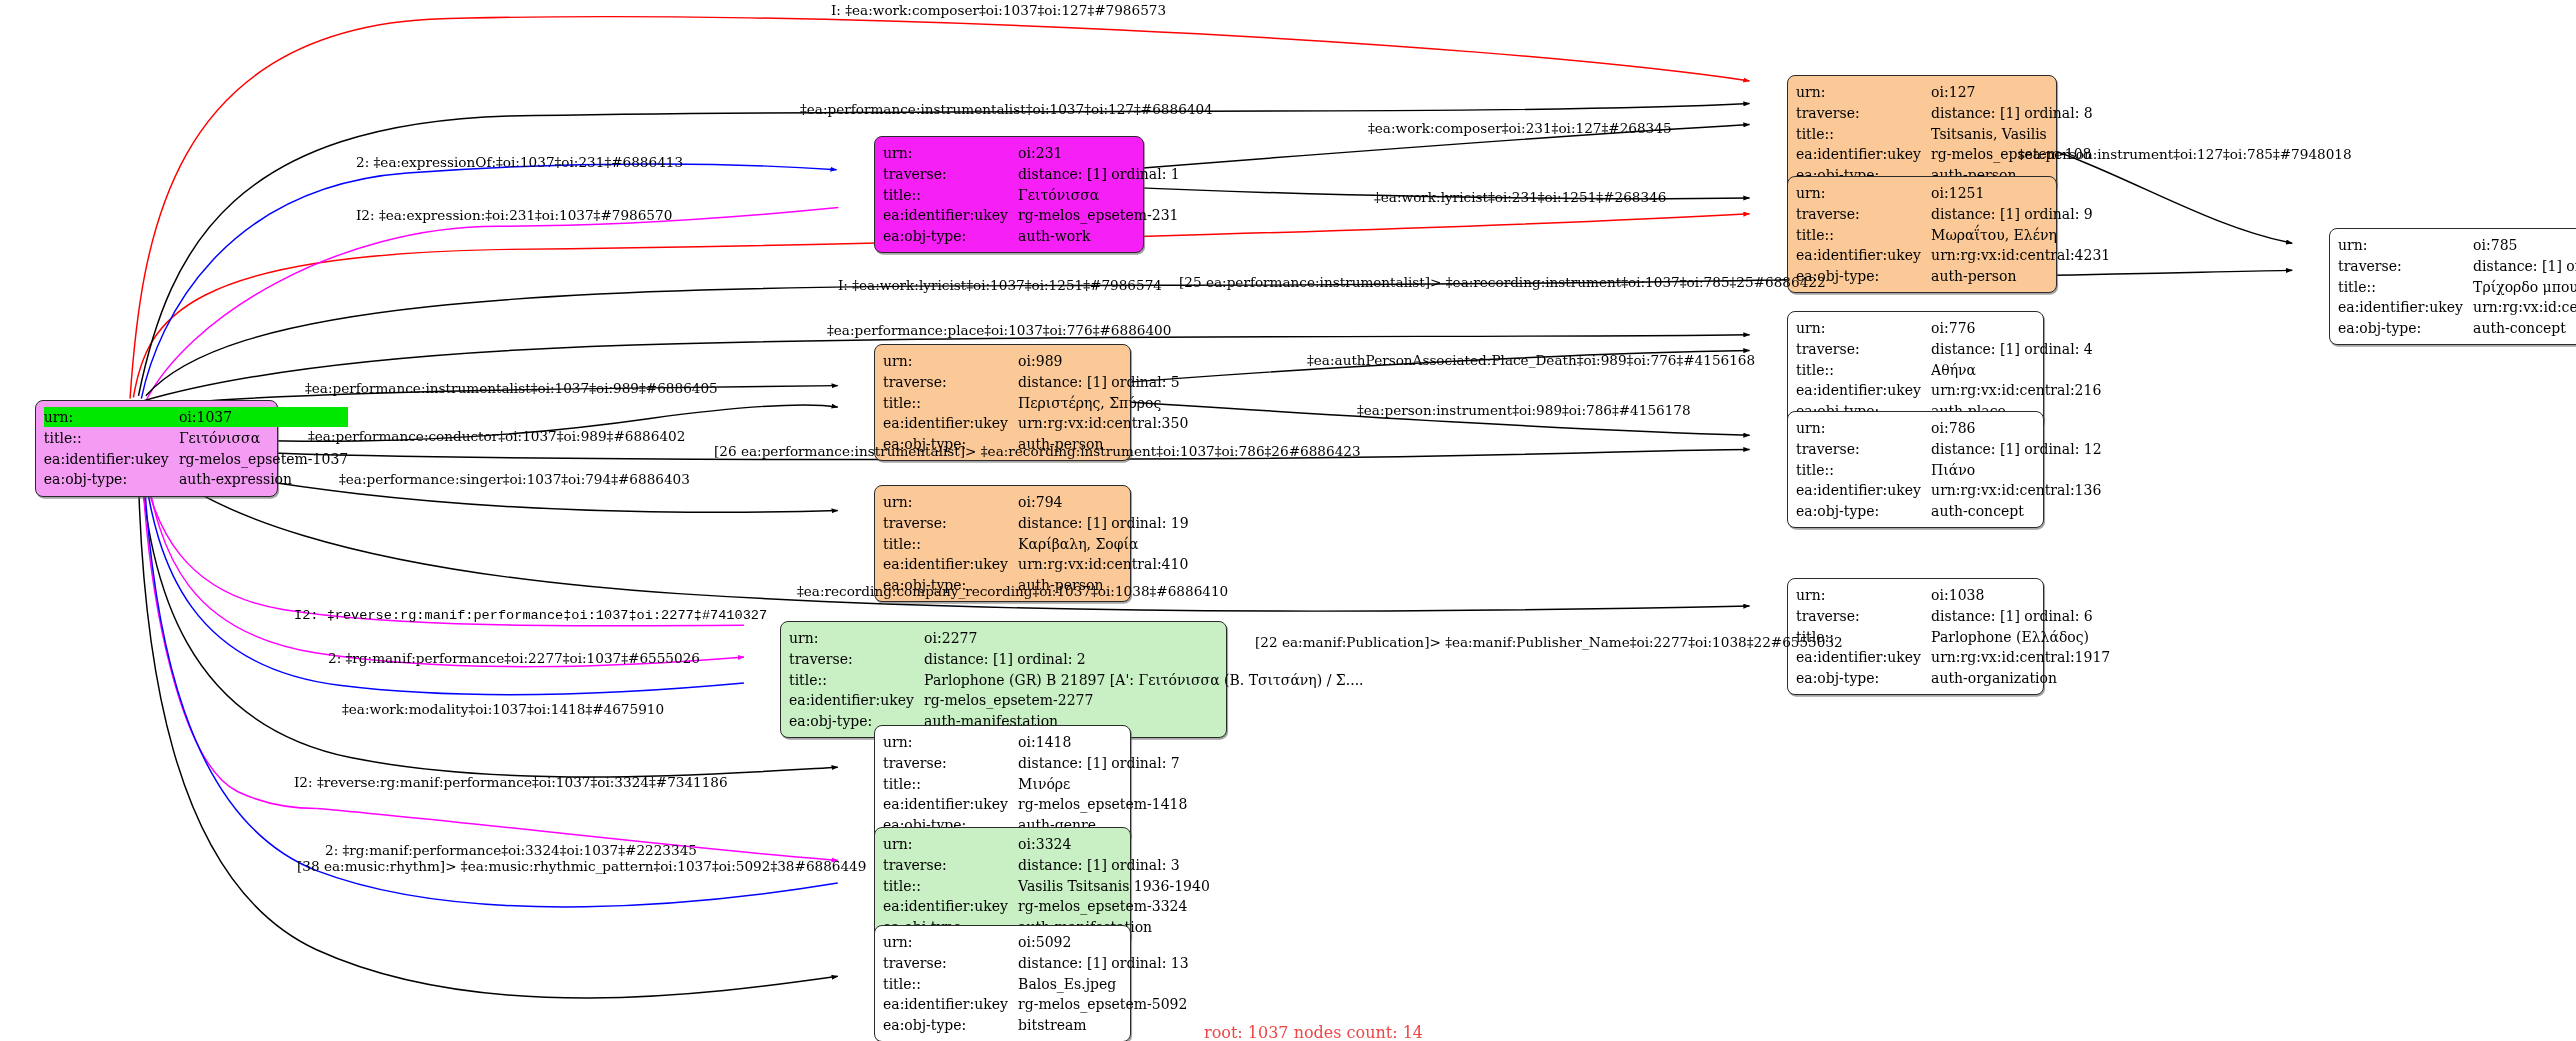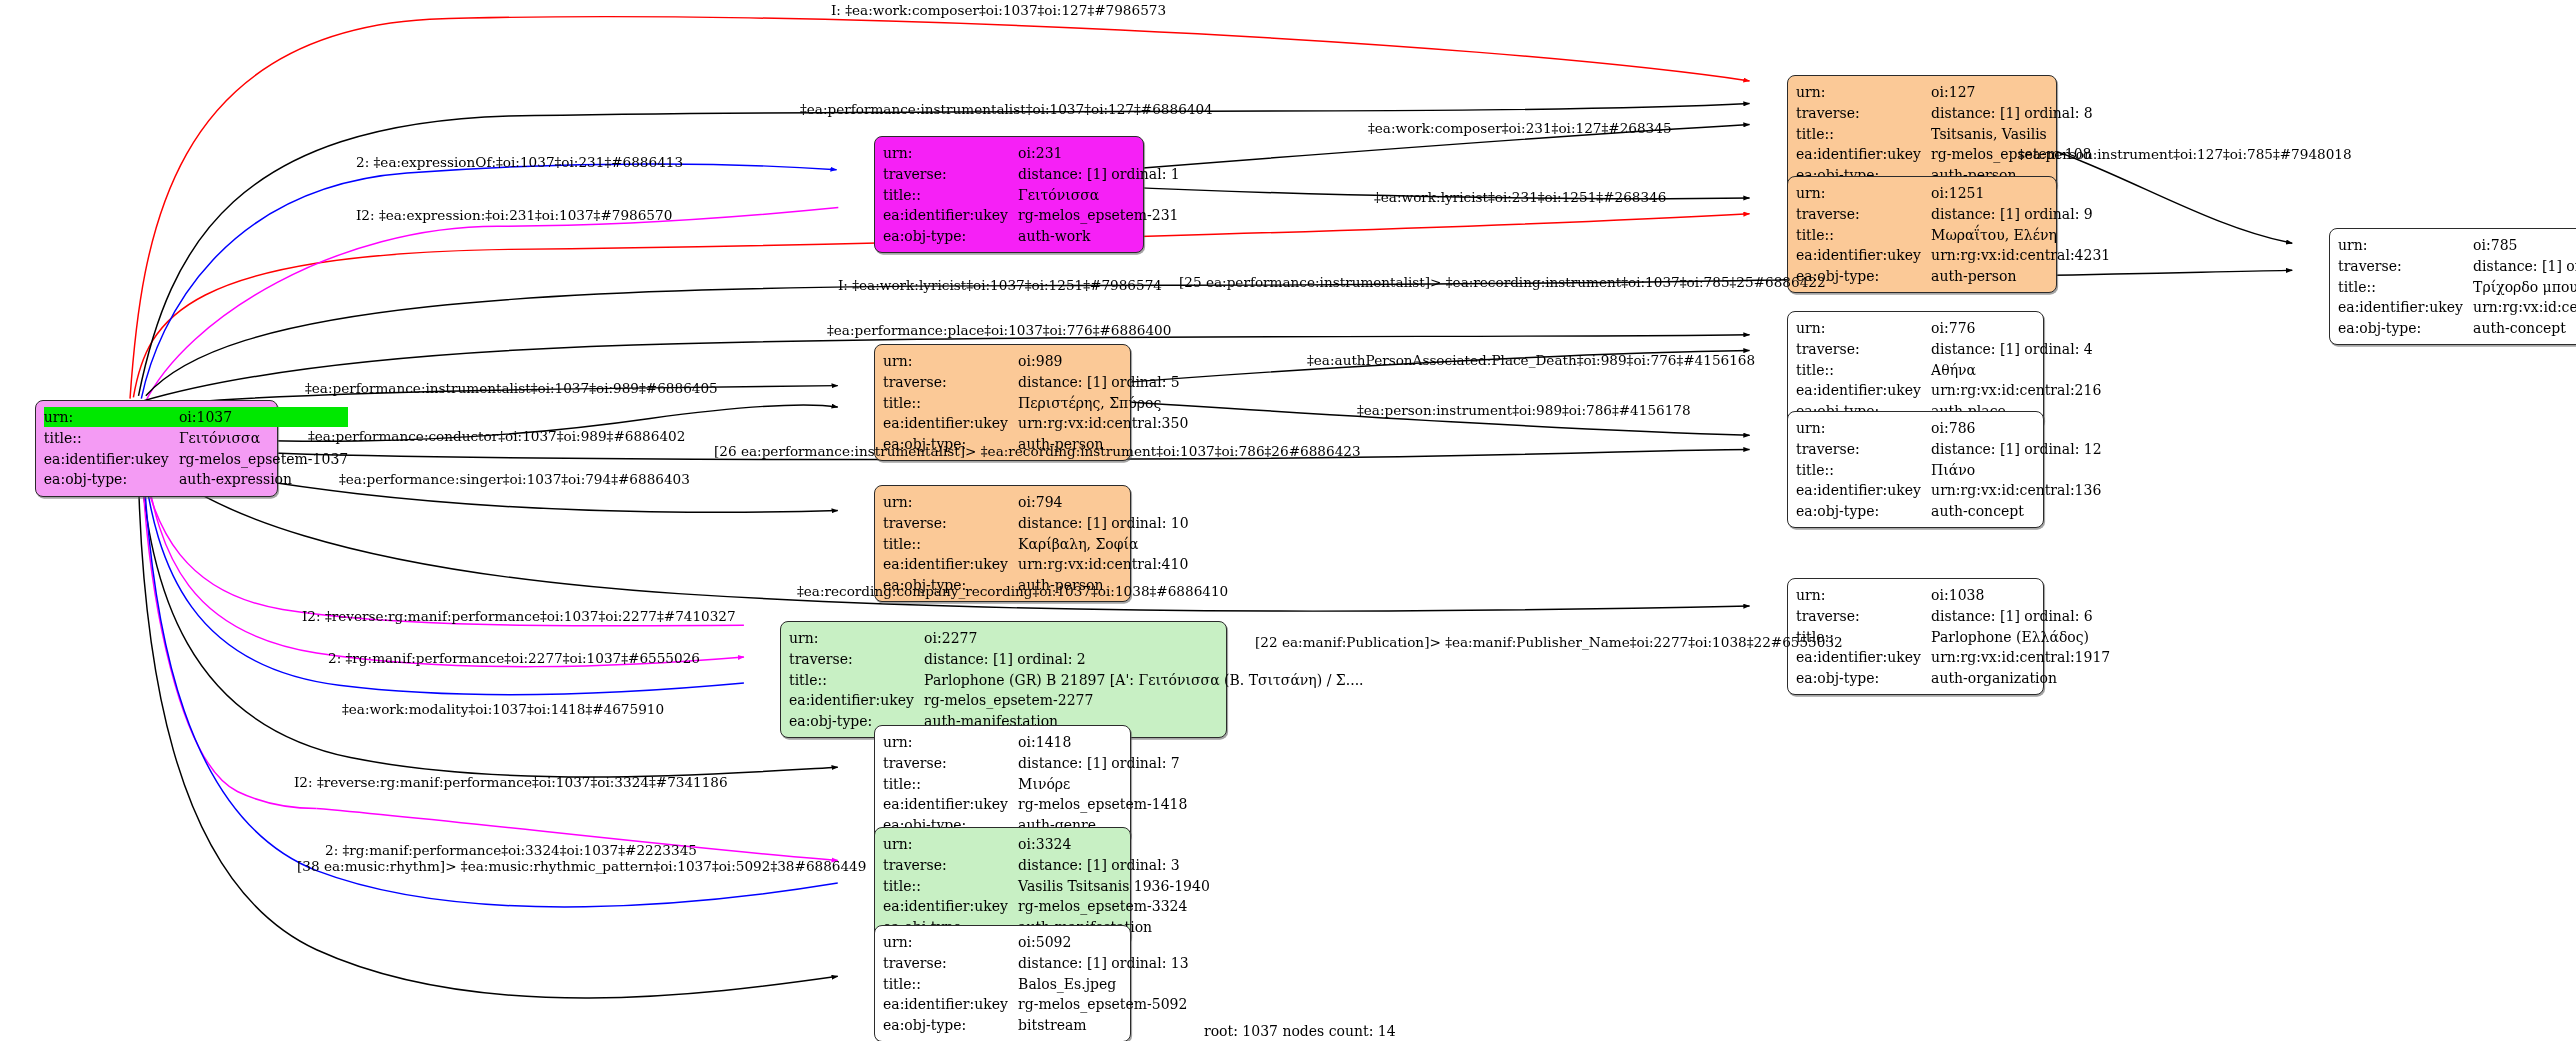--- a/index.html
+++ b/index.html
@@ -16,21 +16,21 @@
   .hl-cell{background:#00e800;padding-left:2.3px;padding-right:2.3px;}
 
   .n-expression{background:#f49bf4;}
   .n-work{background:#f620f6;}
   .n-person{background:#fbc997;}
   .n-manifestation{background:#c8f0c4;}
   .n-plain{background:#ffffff;}
 
   .elabel{position:absolute;font-size:13.6px;color:#000;white-space:nowrap;
           font-family:"DejaVu Serif","Liberation Serif",serif;}
-  .footer{position:absolute;font-size:14px;color:#000000;white-space:nowrap;text-align:center;}
+  .footer{position:absolute;font-size:16px;color:#ef4444;white-space:nowrap;text-align:center;}
 </style>
 </head>
 <body>
 
 <div id="canvas">
 
   <svg id="edges" viewBox="0 0 4557 1843">
     <defs>
       <marker id="ahB" markerWidth="12" markerHeight="9" refX="11" refY="4.5" orient="auto" markerUnits="userSpaceOnUse">
         <path d="M0,0 L12,4.5 L0,9 z" fill="#000"></path>
@@ -313,21 +313,21 @@
 
   <div class="node n-person" style="left:842px;top:485px;width:257px;">
     <table>
       <tbody>
           <tr>
             <td class="k">urn:</td>
             <td class="v">oi:794</td>
           </tr>
       <tr>
             <td class="k">traverse:</td>
-            <td class="v">distance: [1]     ordinal: 10</td>
+            <td class="v">distance: [1]     ordinal: 19</td>
           </tr>
       <tr>
             <td class="k">title::</td>
             <td class="v">Καρίβαλη, Σοφία</td>
           </tr>
       <tr>
             <td class="k">ea:identifier:ukey</td>
             <td class="v">urn:rg:vx:id:central:410</td>
           </tr>
       <tr>
@@ -483,21 +483,21 @@
   <div class="elabel" style="left:838px;top:237px;margin-top:40px;">I: ‡ea:work:lyricist‡oi:1037‡oi:1251‡#7986574</div>
   <div class="elabel" style="left:1179px;top:274px;">[25 ea:performance:instrumentalist]&gt; ‡ea:recording:instrument‡oi:1037‡oi:785‡25#6886422</div>
   <div class="elabel" style="left:827px;top:322px;">‡ea:performance:place‡oi:1037‡oi:776‡#6886400</div>
   <div class="elabel" style="left:1307px;top:352px;">‡ea:authPersonAssociated:Place_Death‡oi:989‡oi:776‡#4156168</div>
   <div class="elabel" style="left:305px;top:380px;">‡ea:performance:instrumentalist‡oi:1037‡oi:989‡#6886405</div>
   <div class="elabel" style="left:1357px;top:402px;">‡ea:person:instrument‡oi:989‡oi:786‡#4156178</div>
   <div class="elabel" style="left:308px;top:428px;">‡ea:performance:conductor‡oi:1037‡oi:989‡#6886402</div>
   <div class="elabel" style="left:714px;top:443px;">[26 ea:performance:instrumentalist]&gt; ‡ea:recording:instrument‡oi:1037‡oi:786‡26#6886423</div>
   <div class="elabel" style="left:339px;top:471px;">‡ea:performance:singer‡oi:1037‡oi:794‡#6886403</div>
   <div class="elabel" style="left:797px;top:583px;">‡ea:recording:company_recording‡oi:1037‡oi:1038‡#6886410</div>
-  <div class="elabel" style="left:302px;top:608px;">I2: ‡reverse:rg:manif:performance‡oi:1037‡oi:2277‡#7410327</div>
+  <div class="elabel" style="left:294px;top:608px;font-family:Liberation Mono, monospace;">I2: ‡reverse:rg:manif:performance‡oi:1037‡oi:2277‡#7410327</div>
   <div class="elabel" style="left:1255px;top:634px;">[22 ea:manif:Publication]&gt; ‡ea:manif:Publisher_Name‡oi:2277‡oi:1038‡22#6555032</div>
   <div class="elabel" style="left:328px;top:650px;">2: ‡rg:manif:performance‡oi:2277‡oi:1037‡#6555026</div>
   <div class="elabel" style="left:342px;top:701px;">‡ea:work:modality‡oi:1037‡oi:1418‡#4675910</div>
   <div class="elabel" style="left:294px;top:774px;">I2: ‡reverse:rg:manif:performance‡oi:1037‡oi:3324‡#7341186</div>
   <div class="elabel" style="left:325px;top:842px;">2: ‡rg:manif:performance‡oi:3324‡oi:1037‡#2223345</div>
   <div class="elabel" style="left:257px;top:858px;margin-left:40px;">[38 ea:music:rhythm]&gt; ‡ea:music:rhythmic_pattern‡oi:1037‡oi:5092‡38#6886449</div>
 
   <div class="footer" style="left:1204px;top:1023px;">root: 1037 nodes count: 14</div>
 </div>
 

